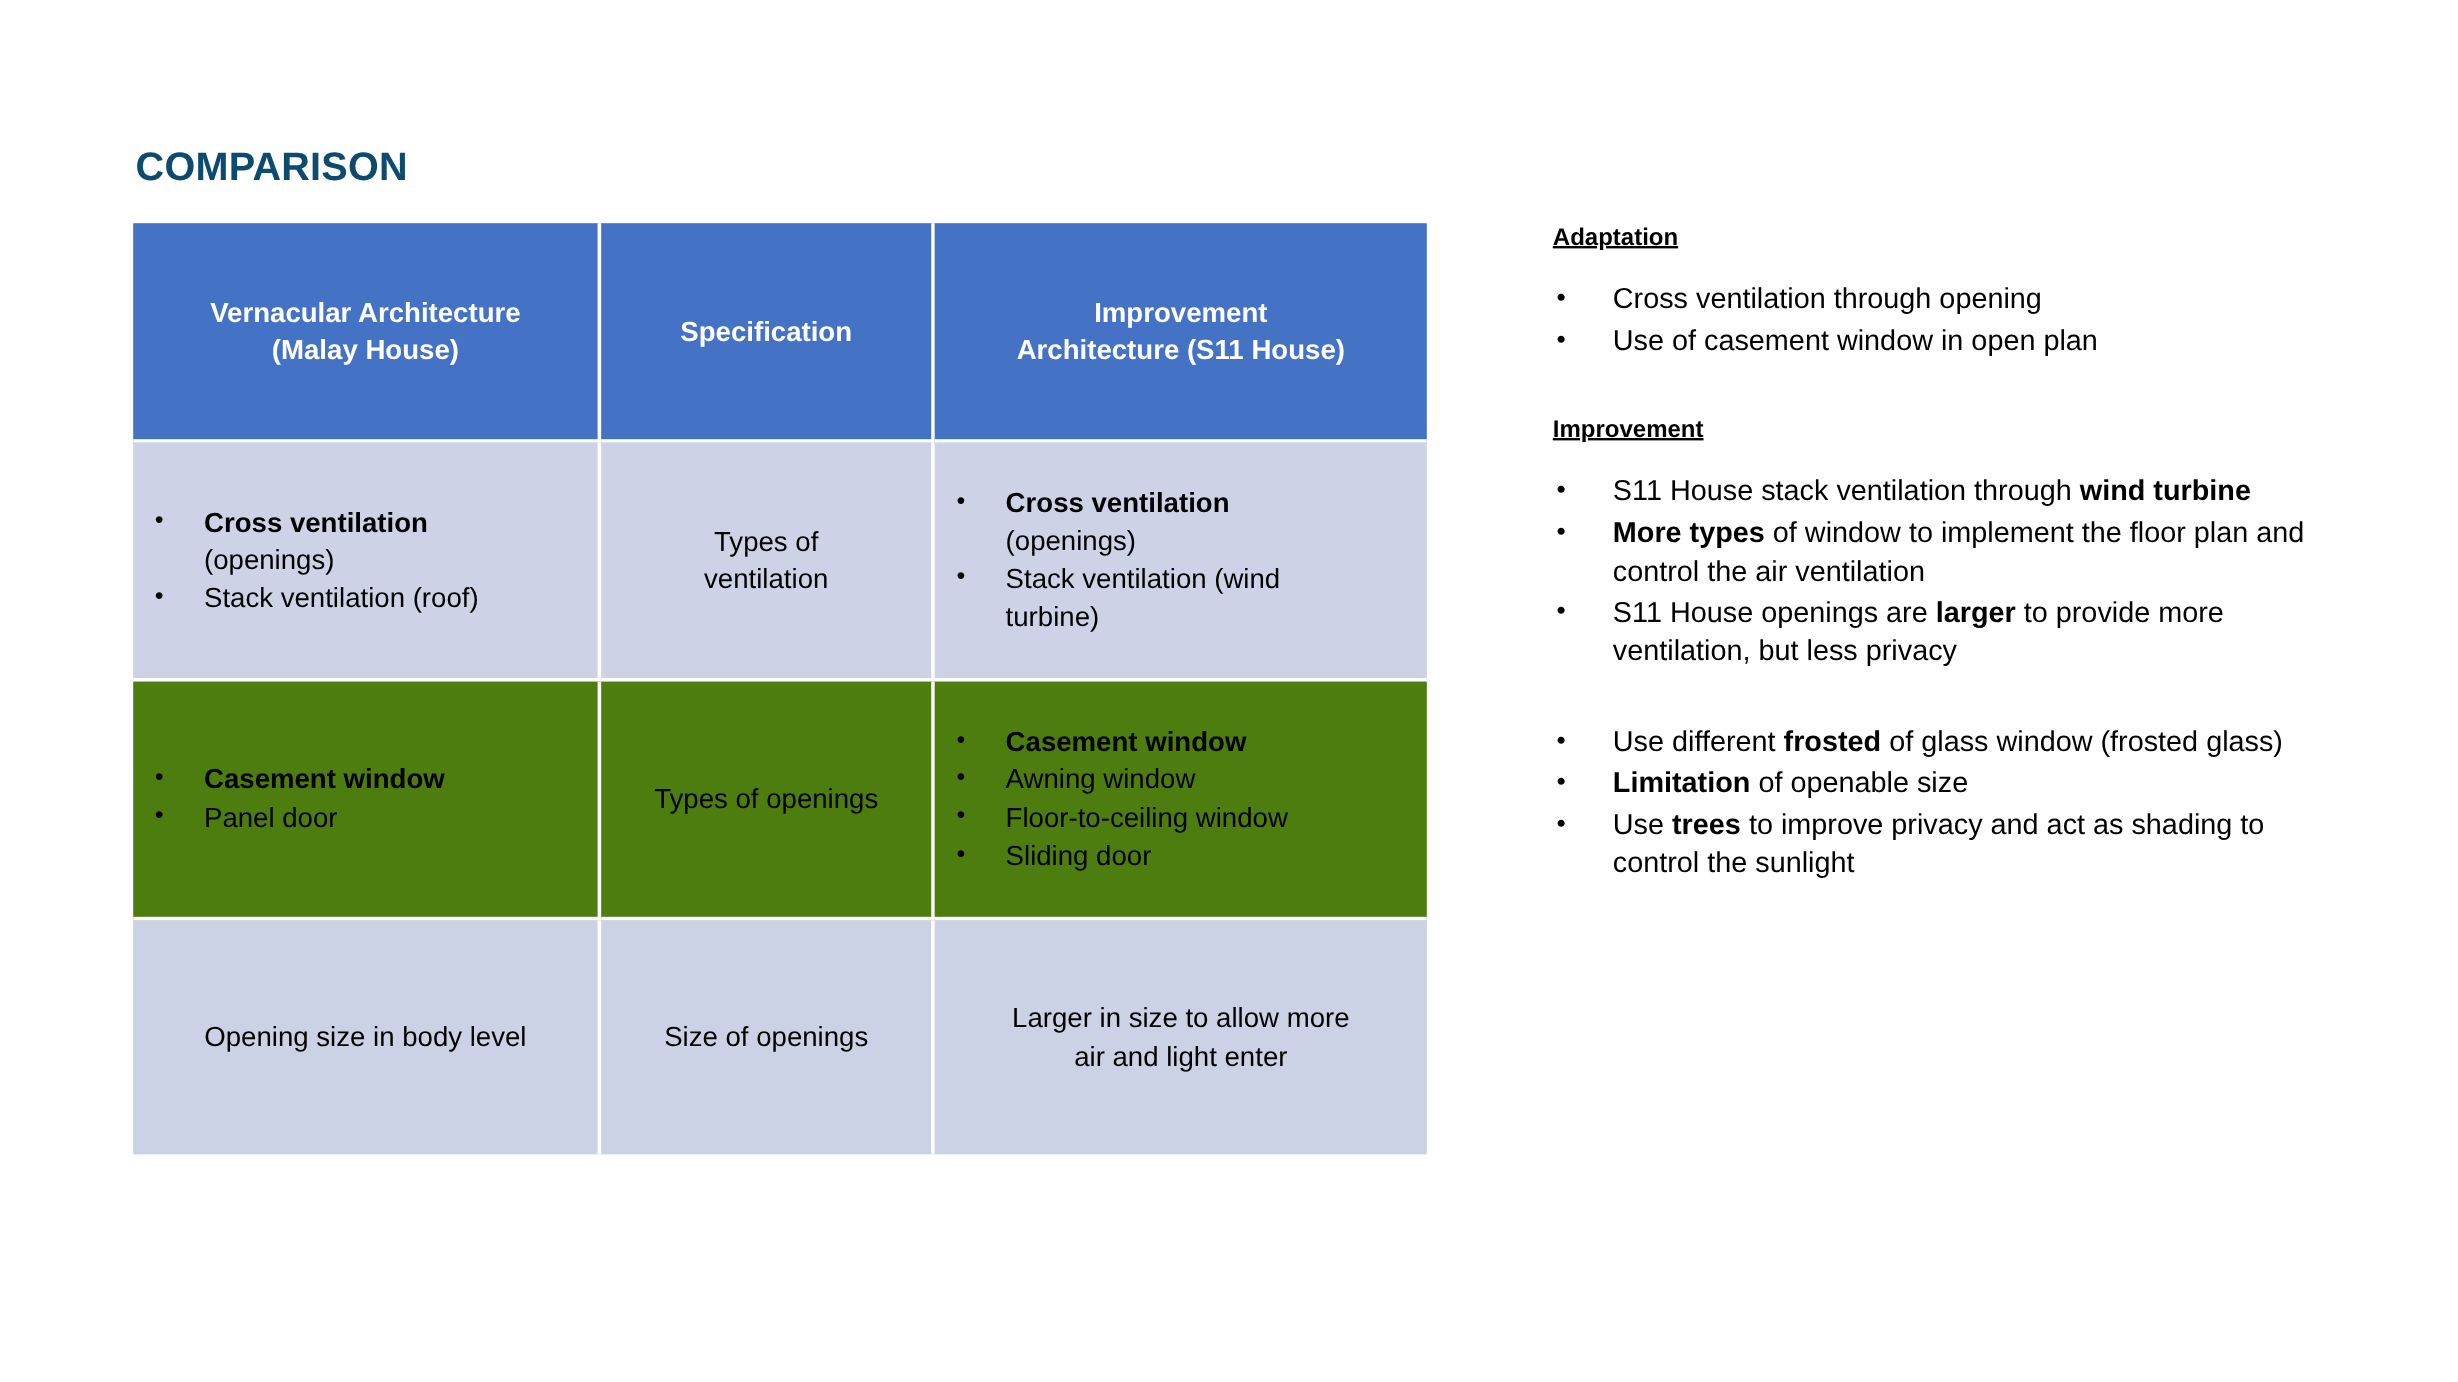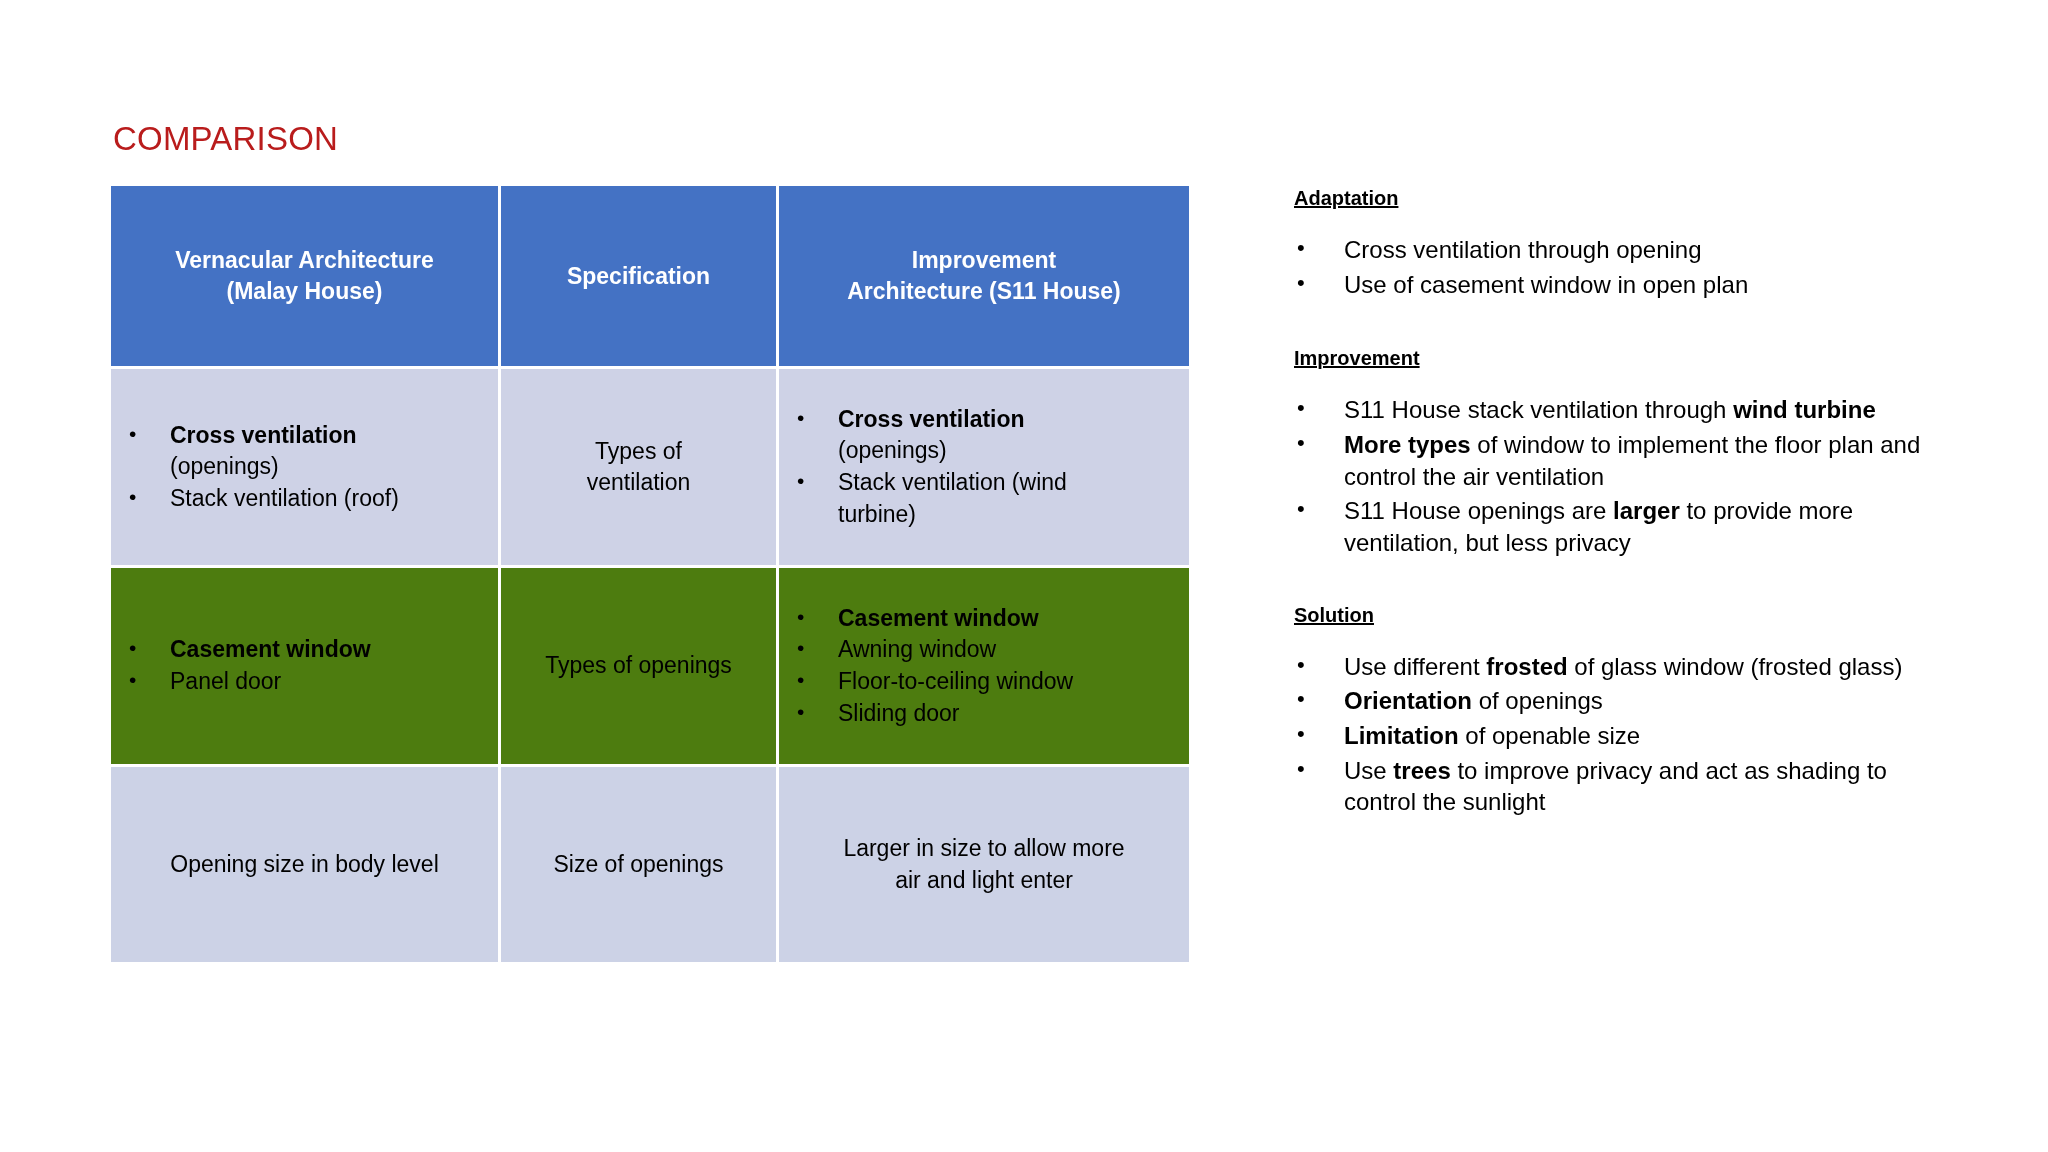--- a/index.html
+++ b/index.html
@@ -15,23 +15,23 @@
     overflow: hidden;
     position: relative;
   }
 
   
   #slide-title {
     position: absolute;
     left: 113px;
     top: 120px;
     font-size: 33px;
-    font-weight: normal;
+    font-weight: bold;
     letter-spacing: 0.2px;
-    color: #b91c1c;
+    color: #0c4a6e;
     white-space: nowrap;
   }
 
   
   #comparison-table {
     position: absolute;
     left: 111px;
     top: 186px;
     width: 1000px;
     border-collapse: separate;
@@ -243,21 +243,19 @@
     </div>
     <div class="note-section sec-improvement">
       <div class="note-heading">Improvement</div>
       <ul class="note-list">
         <li>S11 House stack ventilation through <b>wind turbine</b></li>
         <li><b>More types</b> of window to implement the floor plan and control the air ventilation</li>
         <li>S11 House openings are <b>larger</b> to provide more ventilation, but less privacy</li>
       </ul>
     </div>
     <div class="note-section sec-solution">
-      <div class="note-heading">Solution</div>
       <ul class="note-list">
         <li>Use different <b>frosted</b> of glass window (frosted glass)</li>
-        <li><b>Orientation</b> of openings</li>
         <li><b>Limitation</b> of openable size</li>
         <li>Use <b>trees</b> to improve privacy and act as shading to control the sunlight</li>
       </ul>
     </div>
   </div>
 
 </body></html>

